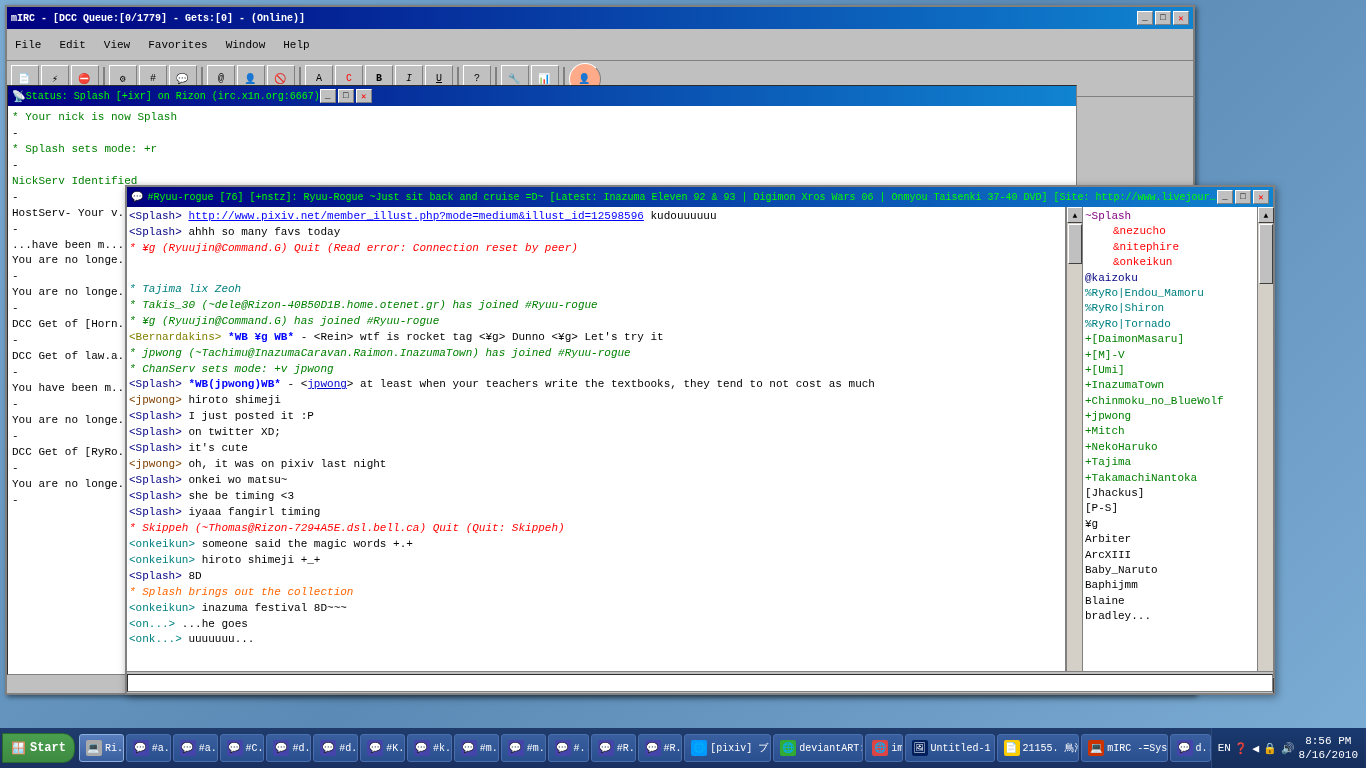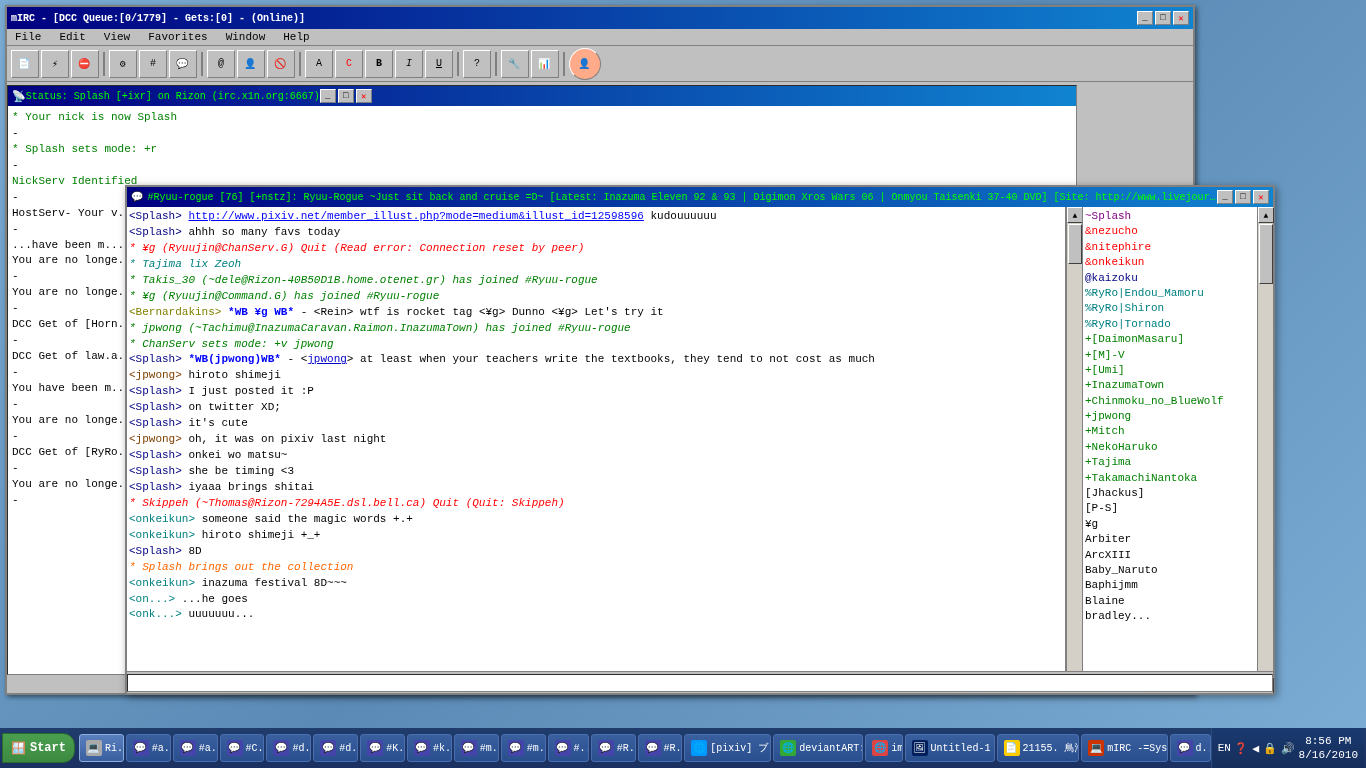--- a/index.html
+++ b/index.html
@@ -61,21 +61,21 @@
       display: flex;
       align-items: center;
       justify-content: center;
       cursor: pointer;
       color: black;
     }
 
     
     .menu-bar {
       background: #c0c0c0;
-      height: 17px;
+      height: 32px;
       display: flex;
       align-items: center;
       padding: 0 4px;
       gap: 10px;
       border-bottom: 1px solid #808080;
     }
 
     .menu-item {
       font-size: 11px;
       cursor: pointer;
@@ -210,21 +210,21 @@
     }
 
     .user-list-item {
       font-size: 11px;
       font-family: 'Courier New', monospace;
       line-height: 1.4;
       white-space: nowrap;
     }
 
     .user-owner { color: #800080; }
-    .user-admin { color: #ff0000; }
+    .user-admin { color: #ff0000; margin-left: 28px; }
     .user-op { color: #000080; }
     .user-halfop { color: #008080; }
     .user-voice { color: #008000; }
     .user-normal { color: #000000; }
 
     
     .input-area {
       position: absolute;
       bottom: 0;
       left: 0;
@@ -501,22 +501,22 @@
 
     <div class="channel-chat">
       <div class="chat-line">
         <span class="nick-splash">&lt;Splash&gt;</span>
         <span> <span style="color:#0000ff; text-decoration:underline;">http://www.pixiv.net/member_illust.php?mode=medium&amp;illust_id=12598596</span> kudouuuuuu</span>
       </div>
       <div class="chat-line">
         <span class="nick-splash">&lt;Splash&gt;</span>
         <span> ahhh so many favs today</span>
       </div>
-      <div class="chat-line quit">* ¥g (Ryuujin@ChanServ.G) Quit (Read error: Connection reset by peer)</div>
-      <div class="chat-line action" style="font-style:italic; color:#008080;">* Tajima lix Zeoh</div>
+      <div class="chat-line quit">* ¥g (Ryuujin@Command.G) Quit (Read error: Connection reset by peer)</div>
+      <div class="chat-line action" style="font-style:italic; color:#008080;margin-top:25px;">* Tajima lix Zeoh</div>
       <div class="chat-line join">* Takis_30 (~dele@Rizon-40B50D1B.home.otenet.gr) has joined <span class="chan-name">#Ryuu-rogue</span></div>
       <div class="chat-line join">* ¥g (Ryuujin@Command.G) has joined <span class="chan-name">#Ryuu-rogue</span></div>
       <div class="chat-line">
         <span style="color:#808000;">&lt;Bernardakins&gt;</span>
         <span> <span class="wb">*WB ¥g WB*</span> - &lt;Rein&gt; wtf is rocket tag &lt;¥g&gt; Dunno &lt;¥g&gt; Let's try it</span>
       </div>
       <div class="chat-line join">* jpwong (~Tachimu@InazumaCaravan.Raimon.InazumaTown) has joined <span class="chan-name">#Ryuu-rogue</span></div>
       <div class="chat-line mode">* ChanServ sets mode: +v jpwong</div>
       <div class="chat-line">
         <span class="nick-splash">&lt;Splash&gt;</span>
@@ -545,21 +545,21 @@
       <div class="chat-line">
         <span class="nick-splash">&lt;Splash&gt;</span>
         <span> onkei wo matsu~</span>
       </div>
       <div class="chat-line">
         <span class="nick-splash">&lt;Splash&gt;</span>
         <span> she be timing &lt;3</span>
       </div>
       <div class="chat-line">
         <span class="nick-splash">&lt;Splash&gt;</span>
-        <span> iyaaa brings shitai</span>
+        <span> iyaaa fangirl timing</span>
       </div>
       <div class="chat-line quit">* Skippeh (~Thomas@Rizon-7294A5E.dsl.bell.ca) Quit (Quit: Skippeh)</div>
       <div class="chat-line">
         <span style="color:#008080;">&lt;onkeikun&gt;</span>
         <span> someone said the magic words +.+</span>
       </div>
       <div class="chat-line">
         <span style="color:#008080;">&lt;onkeikun&gt;</span>
         <span> hiroto shimeji +_+</span>
       </div>

